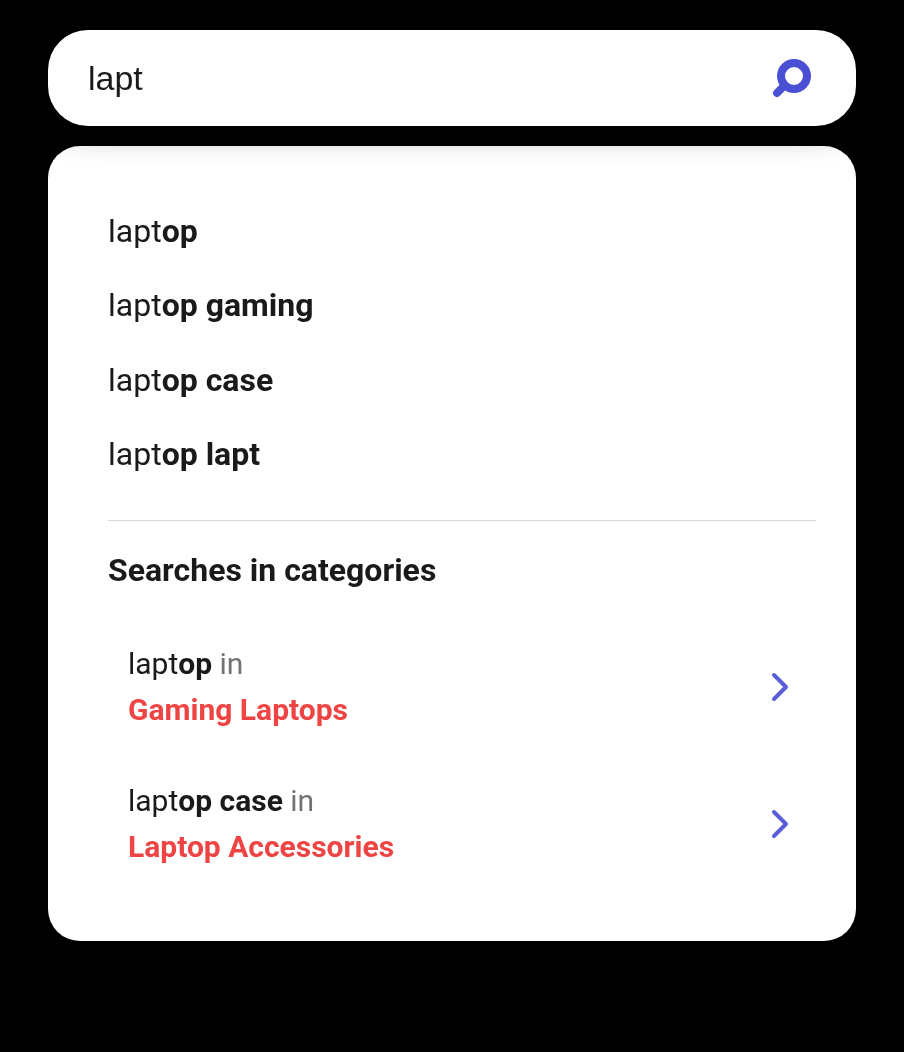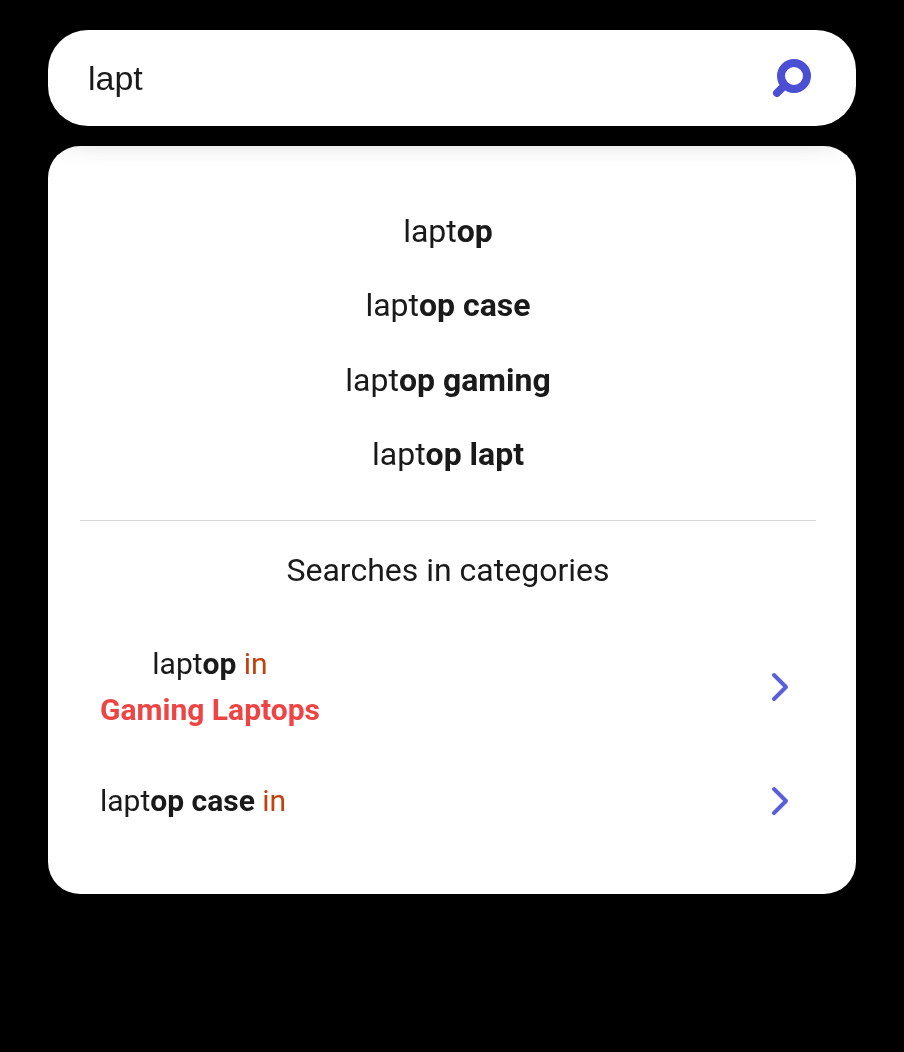--- a/index.html
+++ b/index.html
@@ -44,25 +44,24 @@
       height: 56px;
       display: flex;
       align-items: center;
       justify-content: center;
     }
     
     .dropdown {
       background: #fff;
       border-radius: 32px;
       margin-top: 20px;
-      padding: 48px 40px 48px 32px;
+      padding: 48px 40px 48px 60px;
       box-shadow: 0 0 30px 8px rgba(0,0,0,0.35);
       position: relative;
       z-index: 1;
-      text-align: center;
     }
     
     .suggestion-list {
       list-style: none;
     }
     
     .suggestion-item {
       font-size: 32px;
       color: #1a1a1a;
       padding: 18px 0;
@@ -79,21 +78,21 @@
     }
     
     .divider {
       border: none;
       border-top: 1px solid #d8d8d8;
       margin: 28px 0 30px 0;
     }
     
     .section-header {
       font-size: 32px;
-      font-weight: 400;
+      font-weight: 700;
       color: #1a1a1a;
       margin-bottom: 30px;
     }
     
     .category-list {
       list-style: none;
       padding-left: 20px;
     }
     
     .category-item {
@@ -114,21 +113,21 @@
       color: #1a1a1a;
     }
     
     .category-text .term-rest {
       font-weight: 700;
       color: #1a1a1a;
     }
     
     .category-text .in-word {
       font-weight: 400;
-      color: #c2410c;
+      color: #737373;
     }
     
     .category-name {
       color: #ef4444;
       font-weight: 700;
       display: block;
     }
     
     .chevron-wrap {
       width: 32px;
@@ -151,24 +150,24 @@
     </svg>
   </div>
 </div>
 
 <div class="dropdown">
   <ul class="suggestion-list">
     <li class="suggestion-item">
       <span class="prefix">lapt</span><span class="rest">op</span>
     </li>
     <li class="suggestion-item">
+      <span class="prefix">lapt</span><span class="rest">op gaming</span>
+    </li>
+    <li class="suggestion-item">
       <span class="prefix">lapt</span><span class="rest">op case</span>
-    </li>
-    <li class="suggestion-item">
-      <span class="prefix">lapt</span><span class="rest">op gaming</span>
     </li>
     <li class="suggestion-item">
       <span class="prefix">lapt</span><span class="rest">op lapt</span>
     </li>
   </ul>
 
   <hr class="divider">
 
   <h2 class="section-header">Searches in categories</h2>
 
@@ -182,20 +181,21 @@
       <div class="chevron-wrap">
         <svg width="20" height="32" viewBox="0 0 20 32" fill="none">
           <path d="M4 4 L16 16 L4 28" stroke="#5a5fd9" stroke-width="4" stroke-linecap="round" stroke-linejoin="round" fill="none"></path>
         </svg>
       </div>
     </li>
     <li class="category-item">
       <div class="category-text">
         <span class="term-prefix">lapt</span><span class="term-rest">op case</span>
         <span class="in-word">in</span><br>
+        <span class="category-name">Laptop Accessories</span>
       </div>
       <div class="chevron-wrap">
         <svg width="20" height="32" viewBox="0 0 20 32" fill="none">
           <path d="M4 4 L16 16 L4 28" stroke="#5a5fd9" stroke-width="4" stroke-linecap="round" stroke-linejoin="round" fill="none"></path>
         </svg>
       </div>
     </li>
   </ul>
 </div>
 

